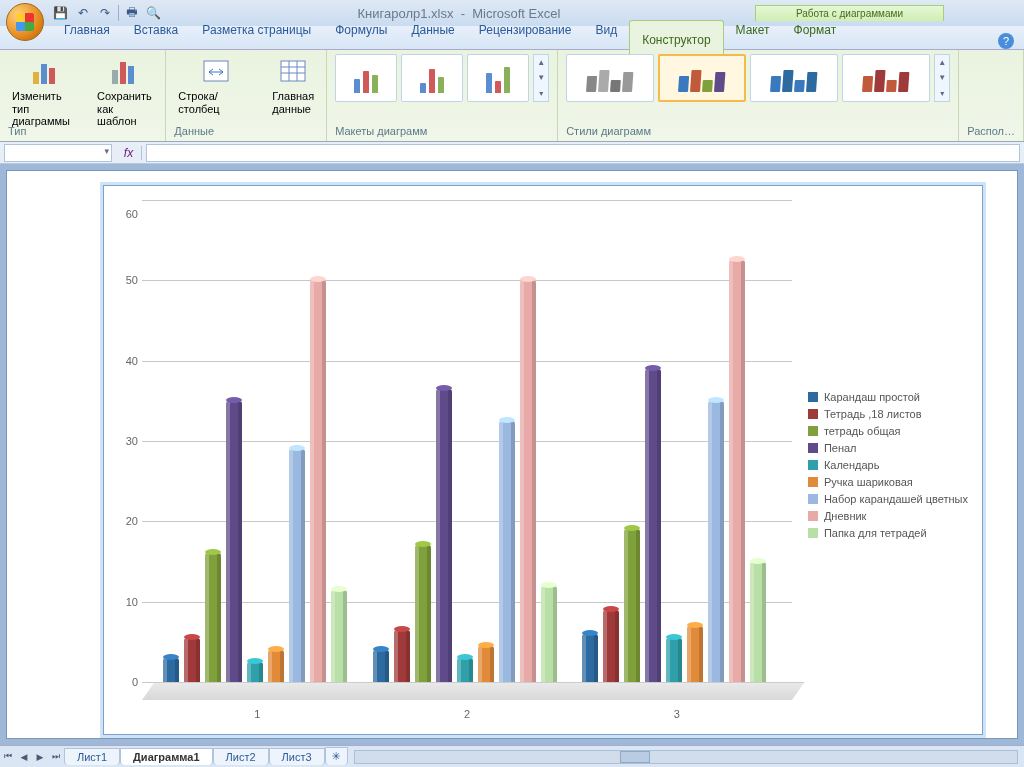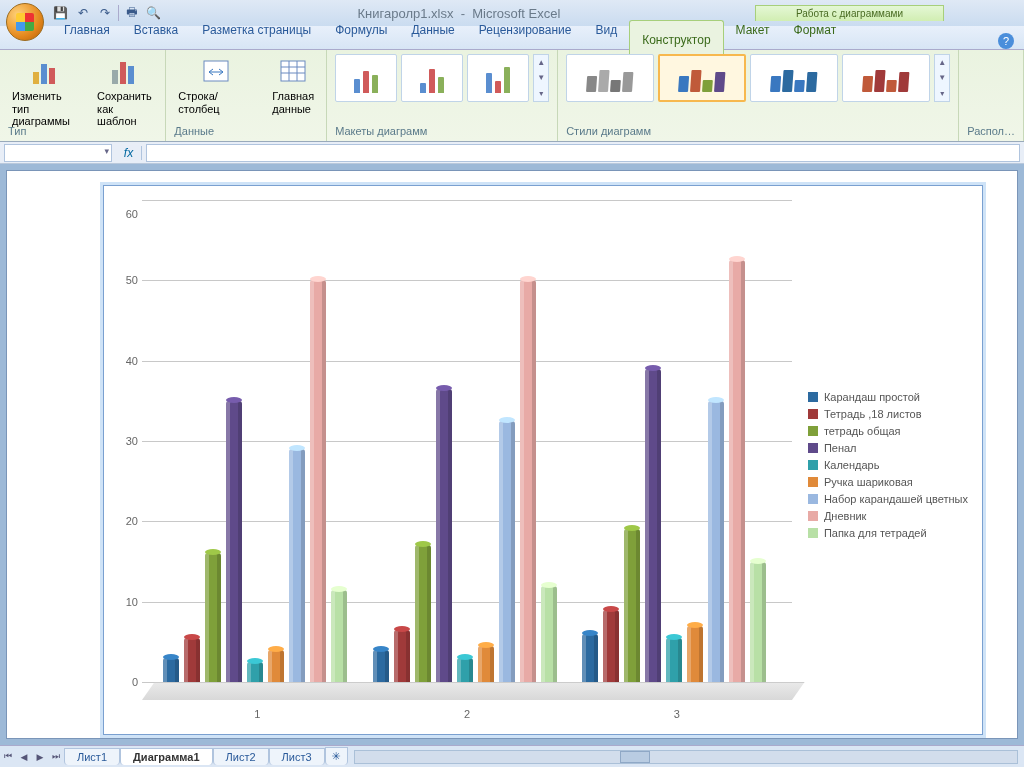--- a/index.html
+++ b/index.html
@@ -31,21 +31,21 @@
   .gal-bars { display:flex; gap:3px; align-items:flex-end; height:30px;}
   .gal-bars span{ width:6px; background:#6a8; border-radius:1px 1px 0 0;}
   .gal-3d { display:flex; gap:2px; align-items:flex-end; height:28px; transform:skewX(-4deg);}
   .gal-3d span{ width:10px; border-radius:1px;}
   .gal-scroll{ width:16px; height:48px; border:1px solid #c0d4e8; background:#eef6ff; display:flex;flex-direction:column;}
   .gal-scroll div{flex:1;display:flex;align-items:center;justify-content:center;font-size:8px;color:#668;}
   
   .fbar { height:22px; background:#e8eef7; border-bottom:1px solid #b9c8db; display:flex; align-items:center; font-size:12px;}
   .namebox { width:108px; height:18px; background:#fff; border:1px solid #b0c4de; margin-left:4px; padding:0 14px 0 6px; position:relative;}
   .namebox::after{content:"▾"; position:absolute; right:2px; top:1px; font-size:9px; color:#668;}
-  .fx { width:26px; text-align:center; font-style:italic; color:#0369a1; border-right:1px solid #b0c4de; margin:0 4px;}
+  .fx { width:26px; text-align:center; font-style:italic; color:#701a75; border-right:1px solid #b0c4de; margin:0 4px;}
   .finput { flex:1; height:18px; background:#fff; border:1px solid #b0c4de; margin-right:4px;}
   
   .workspace { position:relative; height:calc(767px - 26px - 24px - 92px - 22px - 22px); background:#9db9d7; }
   .sheet { position:absolute; left:6px; top:6px; right:6px; bottom:6px; background:#fff; border:1px solid #7a95b8; overflow:hidden;}
   .chart-obj { position:absolute; left:96px; top:14px; width:880px; height:550px; border:1px solid #7aa0d0; background:#fff; box-shadow:0 0 0 3px #cfe3f7;}
   
   .plot { position:absolute; left:38px; top:14px; width:650px; height:500px; }
   .axis-line { position:absolute; left:0; width:100%; border-top:1px solid #c8c8c8;}
   .ytick { position:absolute; left:-30px; width:26px; text-align:right; font-size:11px; color:#666; transform:translateY(-50%);}
   .xcat { position:absolute; bottom:-20px; font-size:11px; color:#666; transform:translateX(-50%);}

